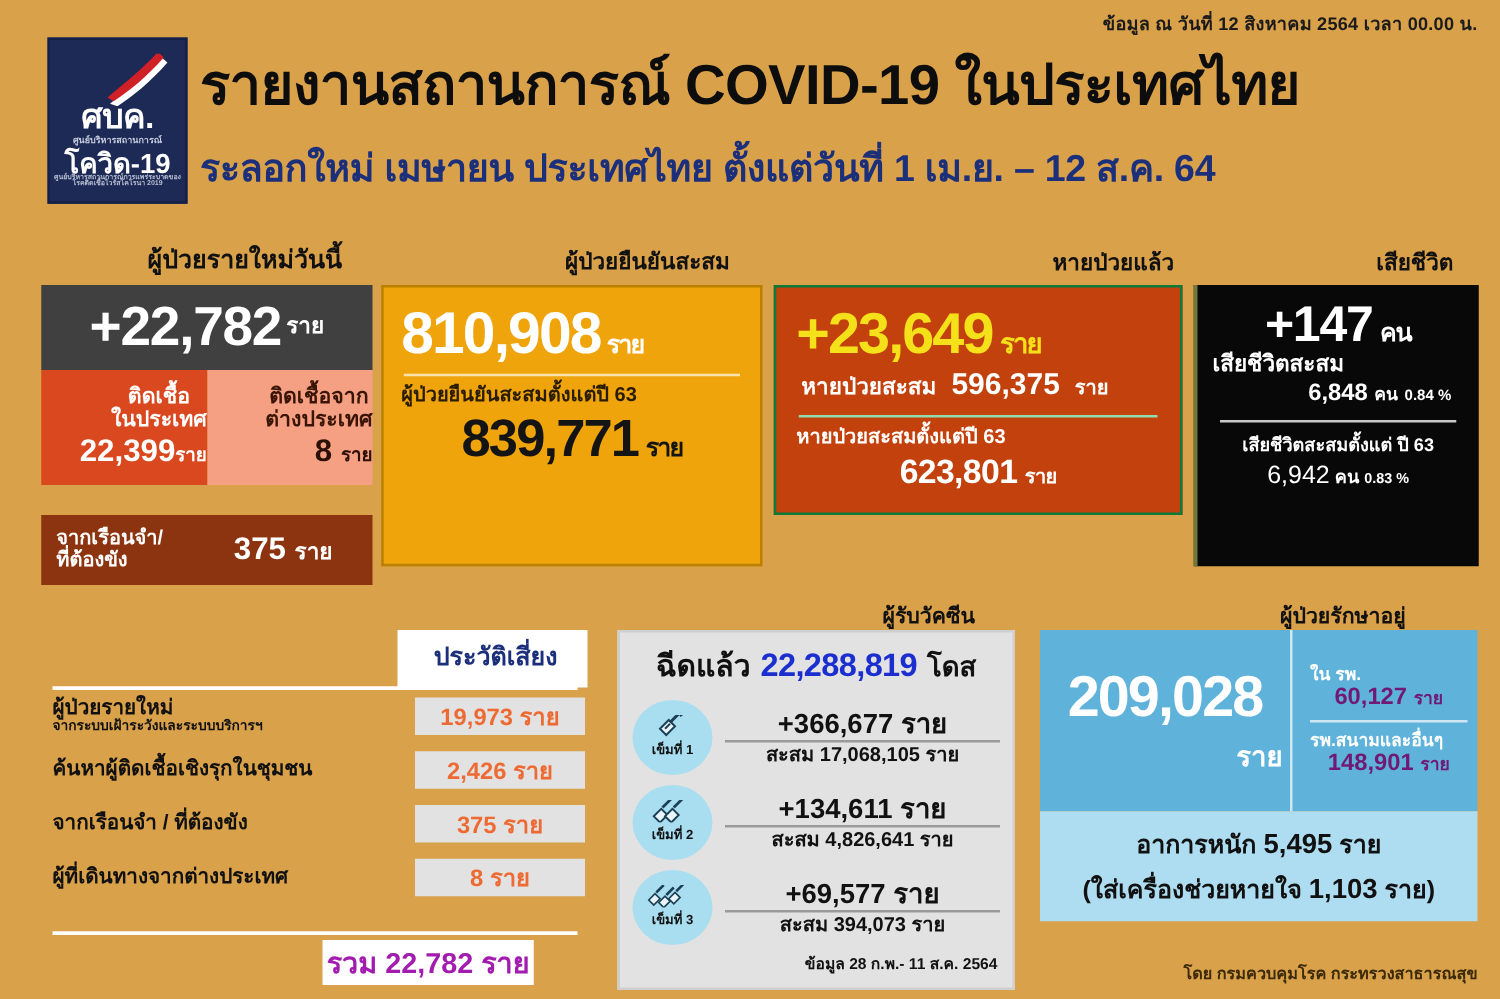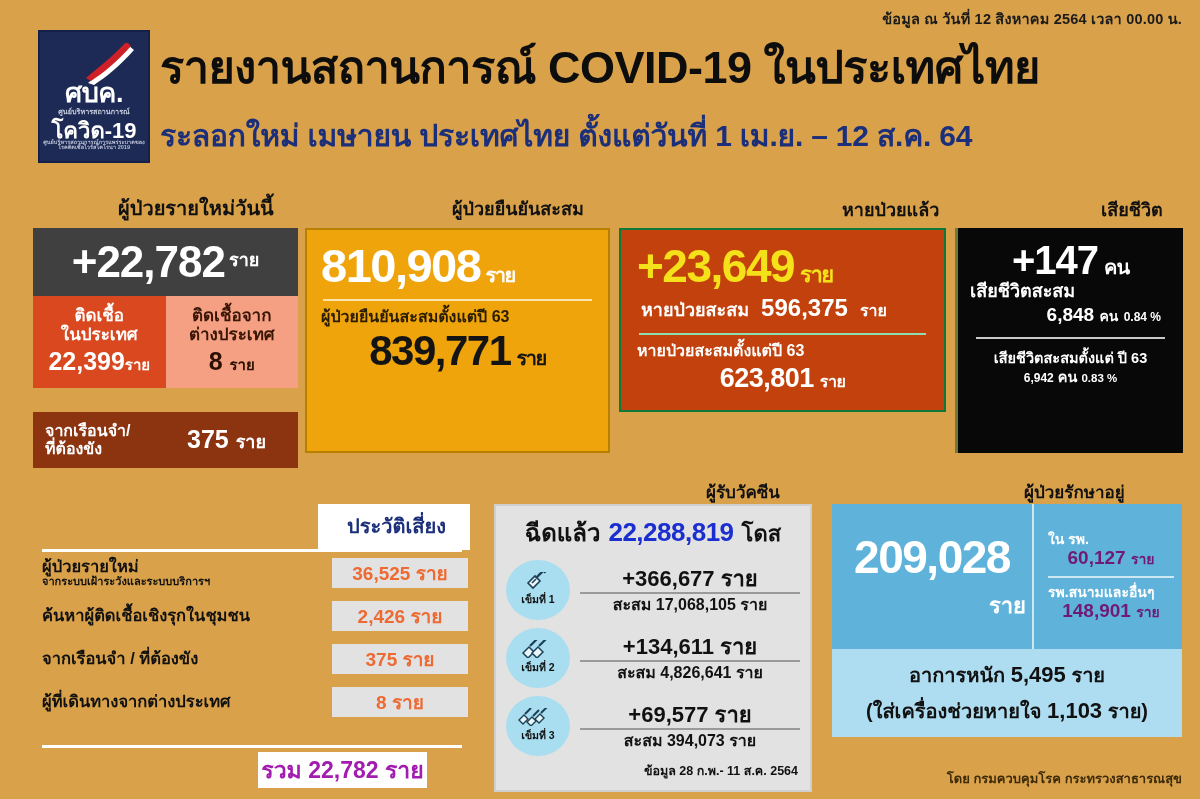--- a/index.html
+++ b/index.html
@@ -90,21 +90,21 @@
   .cn-top .big {
     font-size: 44px; font-weight: 800; color: #fff; letter-spacing: -1px;
   }
   .cn-top .unit {
     font-size: 18px; font-weight: 800; color: #fff;
     margin-left: 4px; align-self: flex-end; margin-bottom: 22px;
   }
   .cn-mid { display: flex; height: 92px; }
   .cn-mid > div {
     flex: 1; display: flex; flex-direction: column;
-    align-items: center; justify-content: center; padding: 4px 0;
+    align-items: flex-end; justify-content: center; padding: 4px 0;
   }
   .cn-dom { background: #D9481E; }
   .cn-for { background: #F5A083; }
   .cn-mid .lbl {
     font-size: 17px; font-weight: 800; color: #fff; line-height: 1.1;
     text-align: center;
   }
   .cn-for .lbl { color: #3a1505; }
   .cn-mid .val {
     font-size: 25px; font-weight: 800; color: #fff; margin-top: 2px;
@@ -188,21 +188,21 @@
     font-size: 19px; font-weight: 800; color: #fff; text-align: right;
     padding-right: 10px; margin-top: 2px;
   }
   .cd-val .sm { font-size: 14px; font-weight: 700; }
   .cd-val .pct { font-size: 12px; font-weight: 700; }
   .cd-rule { height: 2px; background: #c9c9c9; margin: 10px 6px 10px 6px; }
   .cd-sub {
     font-size: 14.5px; font-weight: 700; color: #fff; text-align: center;
     line-height: 1.35;
   }
-  .cd-sub .n { font-size: 12px; font-weight: 700; }
+  .cd-sub .n { font-size: 20px; font-weight: 400; }
   .cd-sub .pct { font-size: 11.5px; font-weight: 700; }
 
   
   .risk-head {
     position: absolute; left: 318px; top: 504px;
     width: 152px; height: 46px; background: #fff;
   }
   .risk-rule-top {
     position: absolute; left: 42px; top: 549px; width: 420px; height: 3px;
     background: #fff;
@@ -421,21 +421,21 @@
 <div class="risk-head"></div>
 <div class="cap" id="cap-risk">ประวัติเสี่ยง</div>
 <div class="risk-rule-top"></div>
 
 <div class="risk-rows">
   <div class="risk-row">
     <div class="rlabel">
       <span class="m">ผู้ป่วยรายใหม่</span>
       <span class="s">จากระบบเฝ้าระวังและระบบบริการฯ</span>
     </div>
-    <div class="rchip">36,525 ราย</div>
+    <div class="rchip">19,973 ราย</div>
   </div>
   <div class="risk-row">
     <div class="rlabel">
       <span class="m">ค้นหาผู้ติดเชื้อเชิงรุกในชุมชน</span>
     </div>
     <div class="rchip">2,426 ราย</div>
   </div>
   <div class="risk-row">
     <div class="rlabel">
       <span class="m">จากเรือนจำ / ที่ต้องขัง</span>

